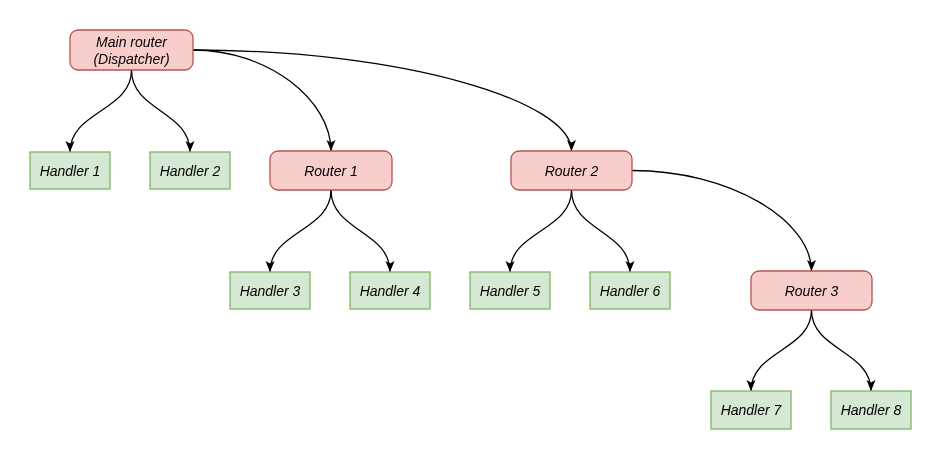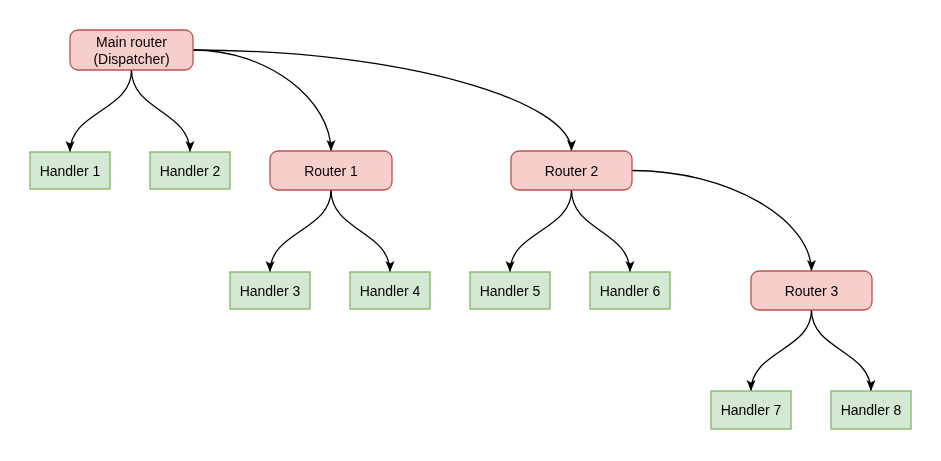--- a/index.html
+++ b/index.html
@@ -7,20 +7,21 @@
     padding: 0;
     background: #ffffff;
     font-family: "Liberation Sans", sans-serif;
   }
   .canvas-wrap {
     position: relative;
     width: 928px;
     height: 461px;
     background: #ffffff;
     overflow: hidden;
+    font-style: italic;
   }
   svg { display: block; }
   .node-label {
     font-family: "Liberation Sans", sans-serif;
     font-size: 14px;
     fill: #000000;
     text-anchor: middle;
     user-select: none;
   }
 </style>

